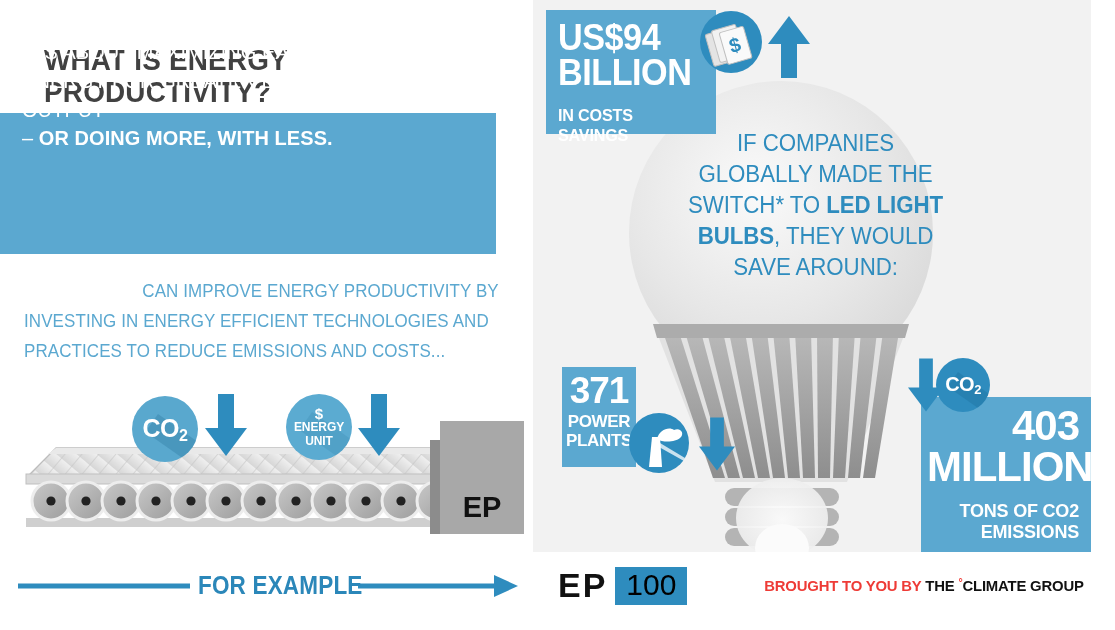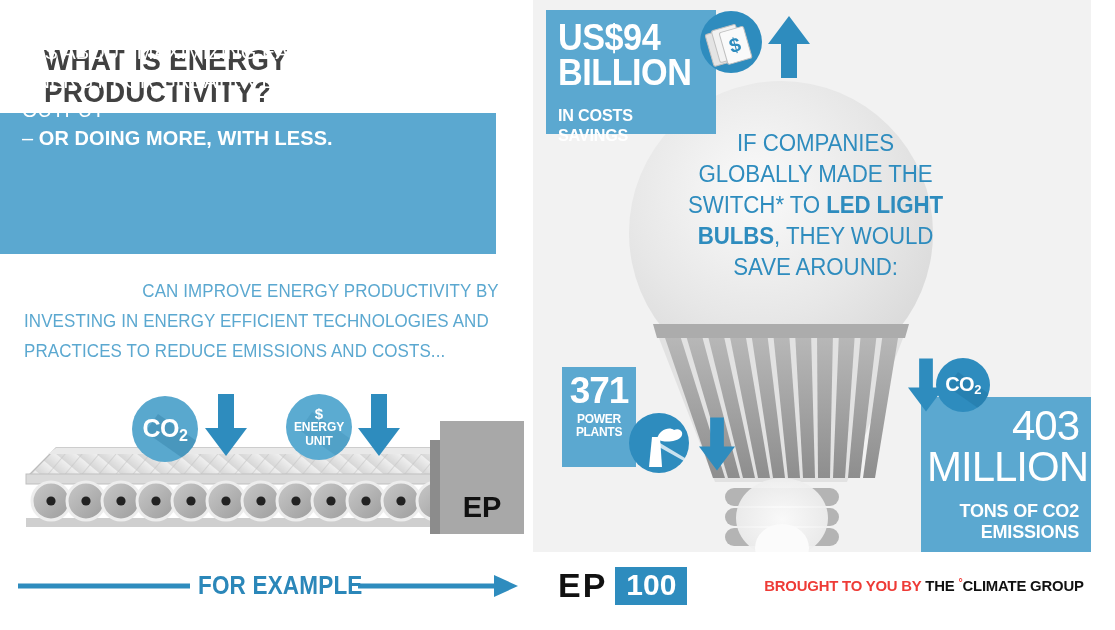--- a/index.html
+++ b/index.html
@@ -118,47 +118,47 @@
   }
   #led-statement b{font-weight:bold;}
 
   #plants-box{left:29px;top:367px;width:74px;height:100px;}
   #plants-number{
     position:absolute;left:0;top:5px;width:74px;text-align:center;
     font-size:37px;font-weight:bold;line-height:1;letter-spacing:-1px;
   }
   #plants-caption{
     position:absolute;left:0;top:46px;width:74px;text-align:center;
-    font-size:12px;font-weight:bold;line-height:1.1;letter-spacing:-.3px;
+    font-size:17px;font-weight:bold;line-height:1.1;letter-spacing:-.3px;
   }
   #plant-icon{position:absolute;left:96px;top:413px;width:60px;height:60px;}
   #arrow-plants{position:absolute;left:166px;top:417px;}
 
   #emissions-box{left:388px;top:397px;width:170px;height:155px;}
   #emissions-number{
     position:absolute;right:12px;top:8px;width:152px;text-align:right;
-    font-size:42px;font-weight:normal;line-height:.98;letter-spacing:-1px;
+    font-size:42px;font-weight:bold;line-height:.98;letter-spacing:-1px;
   }
   #emissions-caption{
     position:absolute;right:12px;top:104px;width:152px;text-align:right;
     font-size:18px;font-weight:bold;line-height:1.15;letter-spacing:-.2px;
   }
   #co2-badge-right{left:403px;top:358px;width:54px;height:54px;background:#2E8CBE;}
   #co2-badge-right .lbl{position:relative;z-index:2;font-size:20px;font-weight:bold;letter-spacing:-.5px;}
   #co2-badge-right .lbl sub{font-size:13px;vertical-align:-3px;}
   #arrow-emissions{position:absolute;left:375px;top:358px;}
 
   
   #footer{position:absolute;left:0;top:552px;width:558px;height:78px;}
   #ep100-logo{position:absolute;left:25px;top:14px;display:flex;align-items:center;}
   #ep100-mark{
     color:#111111;font-size:34px;font-weight:bold;letter-spacing:2px;margin-right:8px;
   }
   #ep100-number{
-    background:#2E8CBE;color:#ffffff;font-size:30px;font-weight:bold;
+    background:#2E8CBE;color:#000000;font-size:30px;font-weight:normal;
     padding:3px 11px 5px 11px;letter-spacing:0px;line-height:1;
   }
   #credit{
     position:absolute;left:218px;top:24px;width:330px;text-align:right;
     font-size:15.5px;font-weight:bold;letter-spacing:-.2px;white-space:nowrap;
     transform:scaleX(.96);transform-origin:right top;
   }
   #credit .red{color:#EE3B36;}
   #credit .blk{color:#111111;}
   #credit .deg{font-size:11px;vertical-align:5px;color:#EE3B36;}

